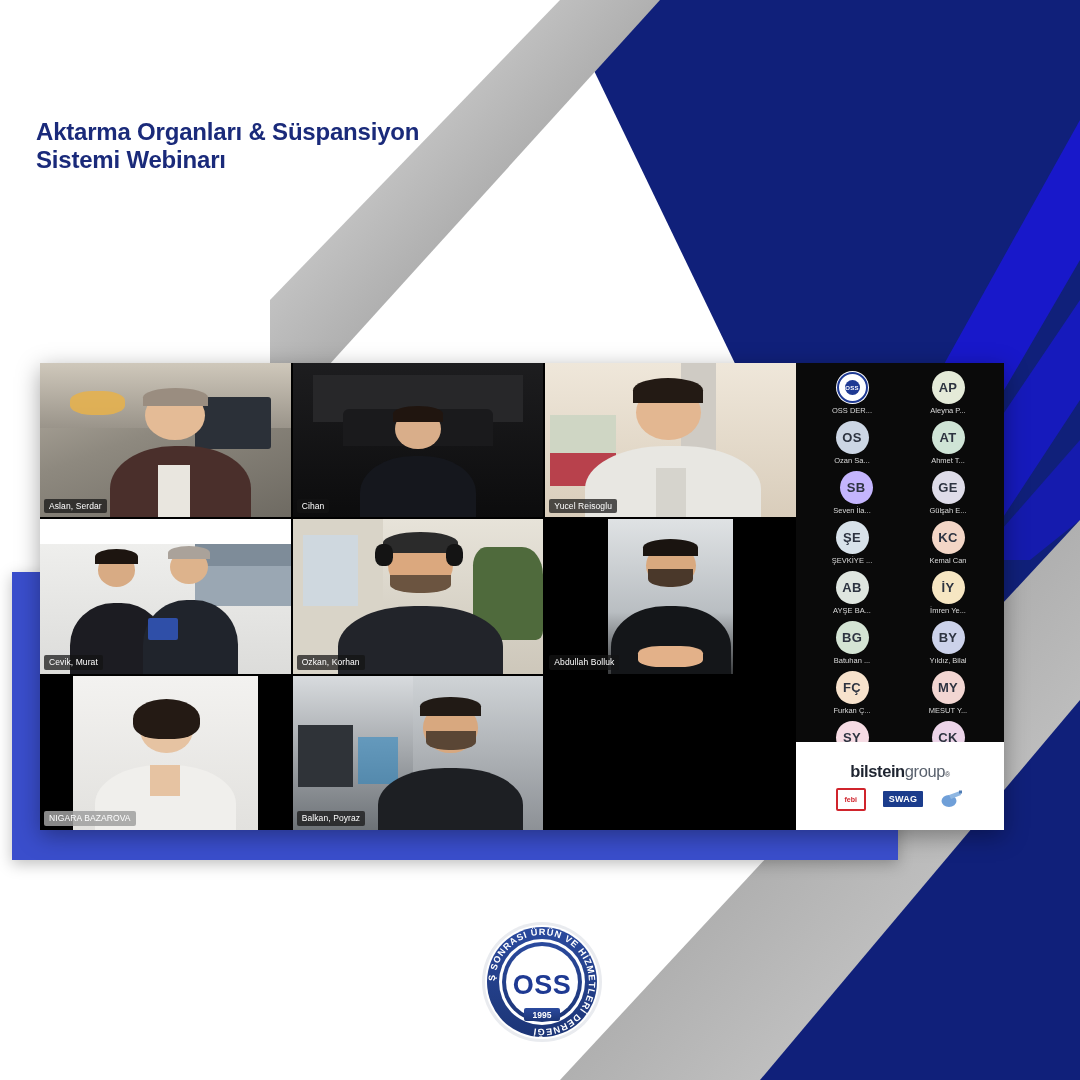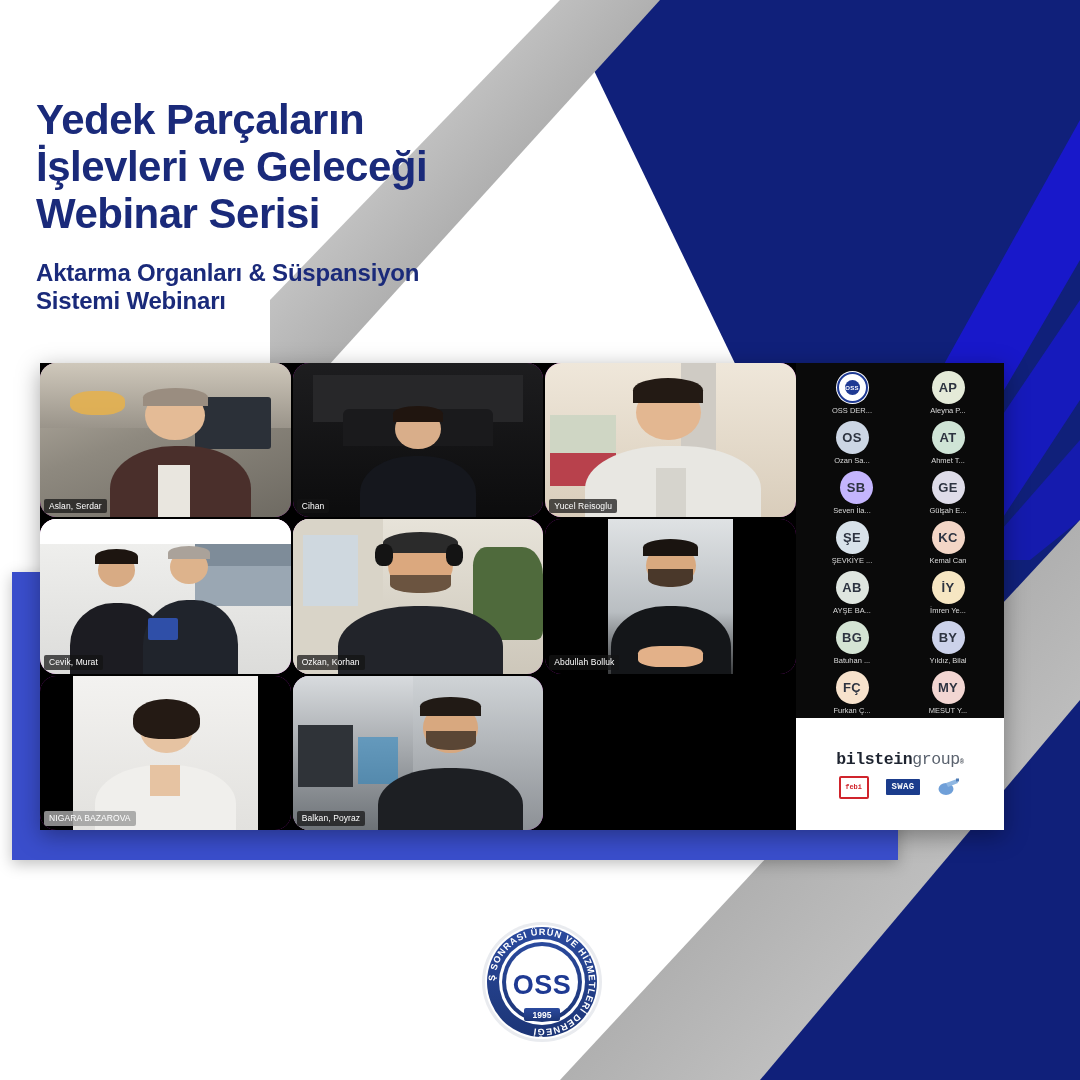--- a/index.html
+++ b/index.html
@@ -56,21 +56,21 @@
     box-shadow:0 6px 22px rgba(0,0,0,.35);
   }
   .video-grid{
     width:756px;height:467px;
     display:grid;
     grid-template-columns:repeat(3,1fr);
     grid-template-rows:repeat(3,1fr);
     gap:2px;
     background:#000;
   }
-  .tile{position:relative;overflow:hidden;background:#a21caf;border-radius:16px;}
+  .tile{position:relative;overflow:hidden;background:#a21caf;}
   .tile .scene{position:absolute;inset:0;}
   .tile .namebar{
     position:absolute;left:4px;bottom:4px;
     background:rgba(20,20,20,.72);
     color:#fff;
     font-size:8.5px;
     line-height:1;
     padding:3px 5px;
     border-radius:2px;
     max-width:92%;
@@ -124,24 +124,23 @@
   }
   .ossbadge-core{
     width:15px;height:15px;border-radius:50%;
     background:#1f3a93;color:#fff;font-size:6px;font-weight:bold;
     display:flex;align-items:center;justify-content:center;
   }
 
   
   .logo-block{
     position:absolute;right:0;bottom:0;
-    width:208px;height:112px;background:#fff;
+    width:208px;height:88px;background:#fff;
     display:flex;flex-direction:column;align-items:center;justify-content:center;
     gap:7px;
-    font-family:Liberation Mono, monospace;
   }
   .bilstein{
     font-size:16.5px;letter-spacing:-0.4px;color:#3f4651;
     display:flex;align-items:baseline;
   }
   .bilstein b{font-weight:bold;color:#1e2430;}
   .bilstein span.g{font-weight:normal;color:#5a626e;}
   .bilstein sup{font-size:7px;}
   .subbrands{display:flex;align-items:center;gap:17px;}
   .febi{
@@ -195,23 +194,20 @@
 
     <polygon points="1080,620 1080,1080 640,1080" fill="#10207a"></polygon>
 
     <polygon points="1080,520 1080,700 760,1080 560,1080" fill="url(#grayband)"></polygon>
 
     <polygon points="0,860 700,860 380,1080 0,1080" fill="#ffffff" opacity="0"></polygon>
   </svg>
 </div>
 
 <div class="title-wrap">
-  <h1 class="title-main">Yedek Parçaların
-İşlevleri ve Geleceği
-Webinar Serisi</h1>
   <h2 class="title-sub">Aktarma Organları &amp; Süspansiyon
 Sistemi Webinarı</h2>
 </div>
 
 <div class="blue-plate"></div>
 
 <div class="meeting">
 
   <div class="video-grid">
 

